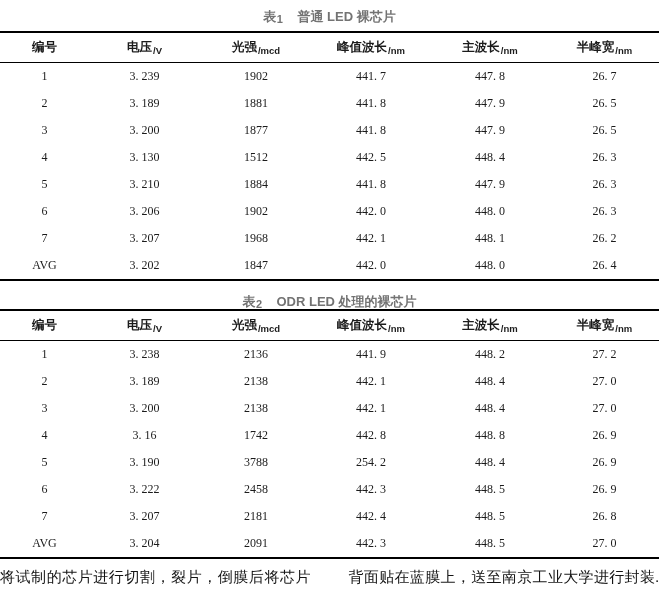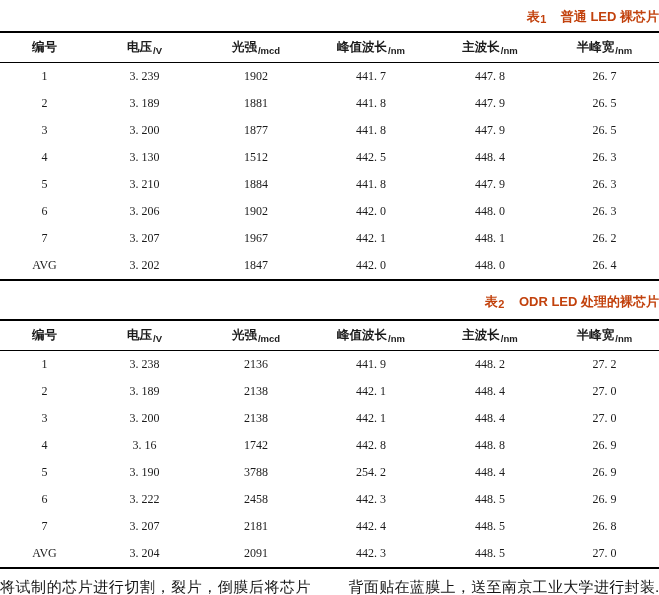--- a/index.html
+++ b/index.html
@@ -5,28 +5,28 @@
   html, body { margin: 0; padding: 0; }
   body {
     width: 659px;
     height: 595px;
     background: #ffffff;
     color: #1b1b1b;
     font-family: "Liberation Serif", "DejaVu Serif", serif;
     overflow: hidden;
   }
   .caption {
-    text-align: right;
+    text-align: center;
     font-family: "Liberation Sans", "DejaVu Sans", sans-serif;
     font-weight: bold;
     font-size: 13px;
-    color: #c2410c;
+    color: #737373;
   }
   .caption-1 { height: 31px; line-height: 34px; }
-  .caption-2 { height: 38px; line-height: 42px; }
+  .caption-2 { height: 28px; line-height: 42px; }
   .cap-label { letter-spacing: 0.5px; }
   .cap-num { font-size: 11px; vertical-align: -2px; }
   .cap-gap { display: inline-block; width: 14px; }
   table.data-table {
     width: 659px;
     border-collapse: collapse;
     table-layout: fixed;
     border-top: 2px solid #000;
     border-bottom: 2px solid #000;
   }
@@ -141,21 +141,21 @@
         <td>6</td>
         <td>3. 206</td>
         <td>1902</td>
         <td>442. 0</td>
         <td>448. 0</td>
         <td>26. 3</td>
       </tr>
       <tr>
         <td>7</td>
         <td>3. 207</td>
-        <td>1967</td>
+        <td>1968</td>
         <td>442. 1</td>
         <td>448. 1</td>
         <td>26. 2</td>
       </tr>
       <tr>
         <td>AVG</td>
         <td>3. 202</td>
         <td>1847</td>
         <td>442. 0</td>
         <td>448. 0</td>

